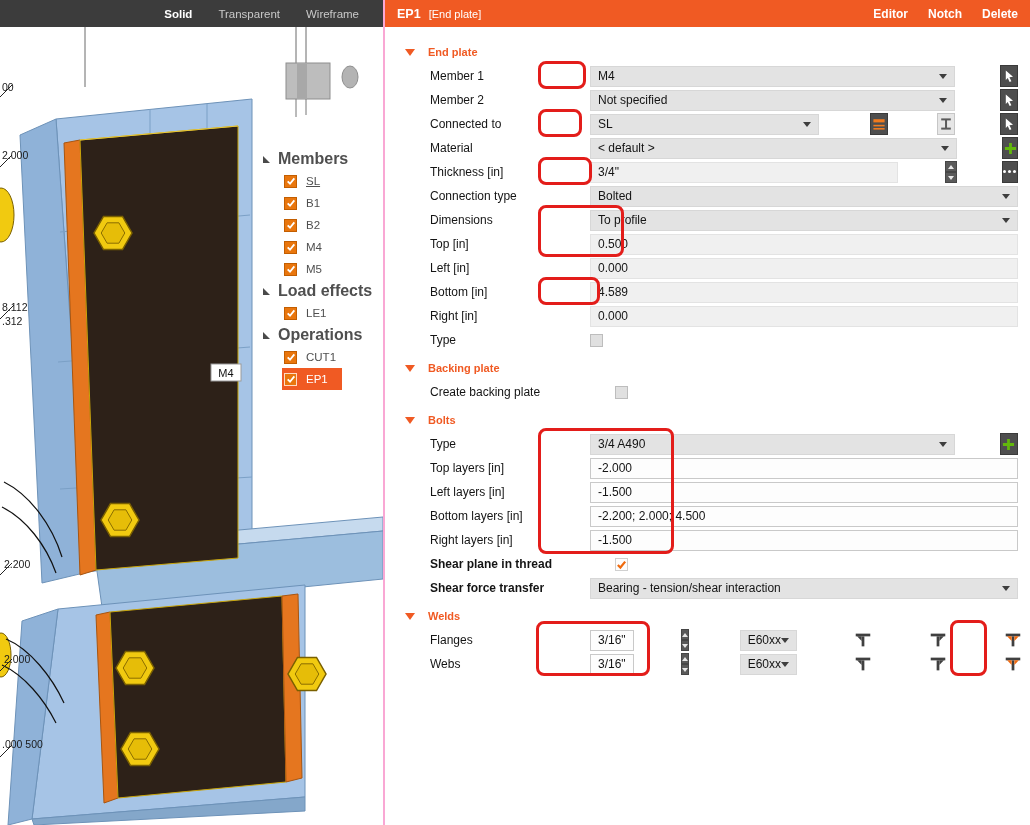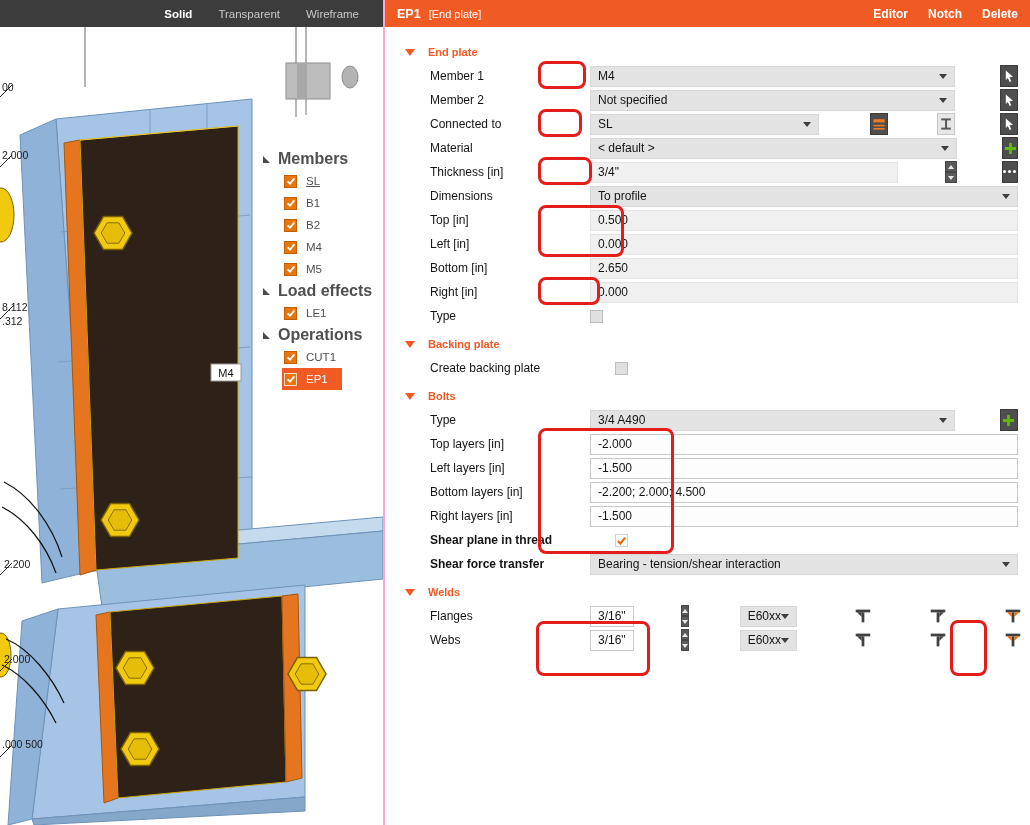--- a/index.html
+++ b/index.html
@@ -351,20 +351,27 @@
             </span>
           <span class="sb">
               <span class="tri-dn"></span>
             </span>
         </div>
         <button class="btnD mla">
           <span class="dots"></span>
         </button>
       </div>
 
+      <div class="row">
+        <span class="flabel">Connection type</span>
+        <div class="dd ctrl-fill">
+          <span>Bolted</span>
+          <span class="arr"></span>
+        </div>
+      </div>
 
       <div class="row">
         <span class="flabel">Dimensions</span>
         <div class="dd ctrl-fill">
           <span>To profile</span>
           <span class="arr"></span>
         </div>
       </div>
 
       <div class="row">
@@ -377,21 +384,21 @@
       <div class="row">
         <span class="flabel">Left [in]</span>
         <div class="tin ctrl-fill">
           <span>0.000</span>
         </div>
       </div>
 
       <div class="row">
         <span class="flabel">Bottom [in]</span>
         <div class="tin ctrl-fill">
-          <span>2.650</span>
+          <span>4.589</span>
         </div>
       </div>
 
       <div class="row">
         <span class="flabel">Right [in]</span>
         <div class="tin ctrl-fill">
           <span>0.000</span>
         </div>
       </div>
 

